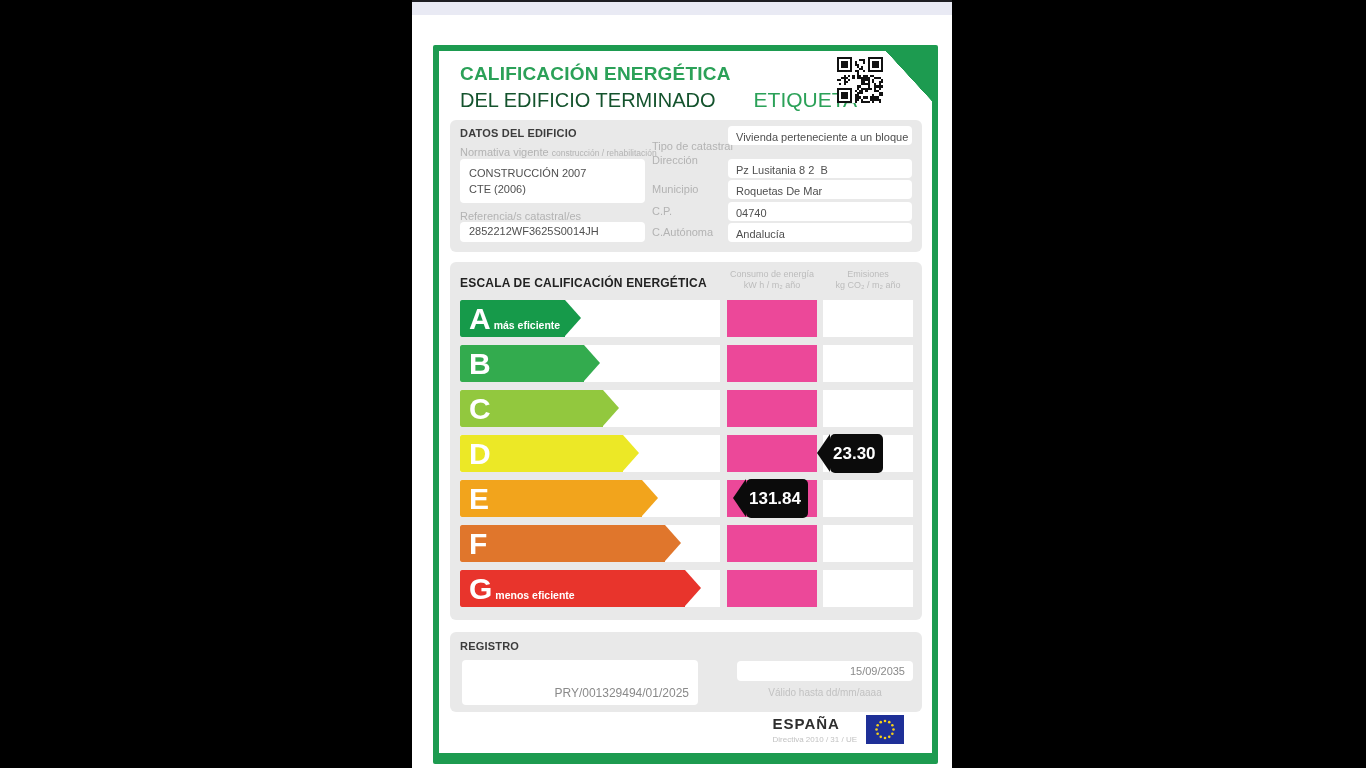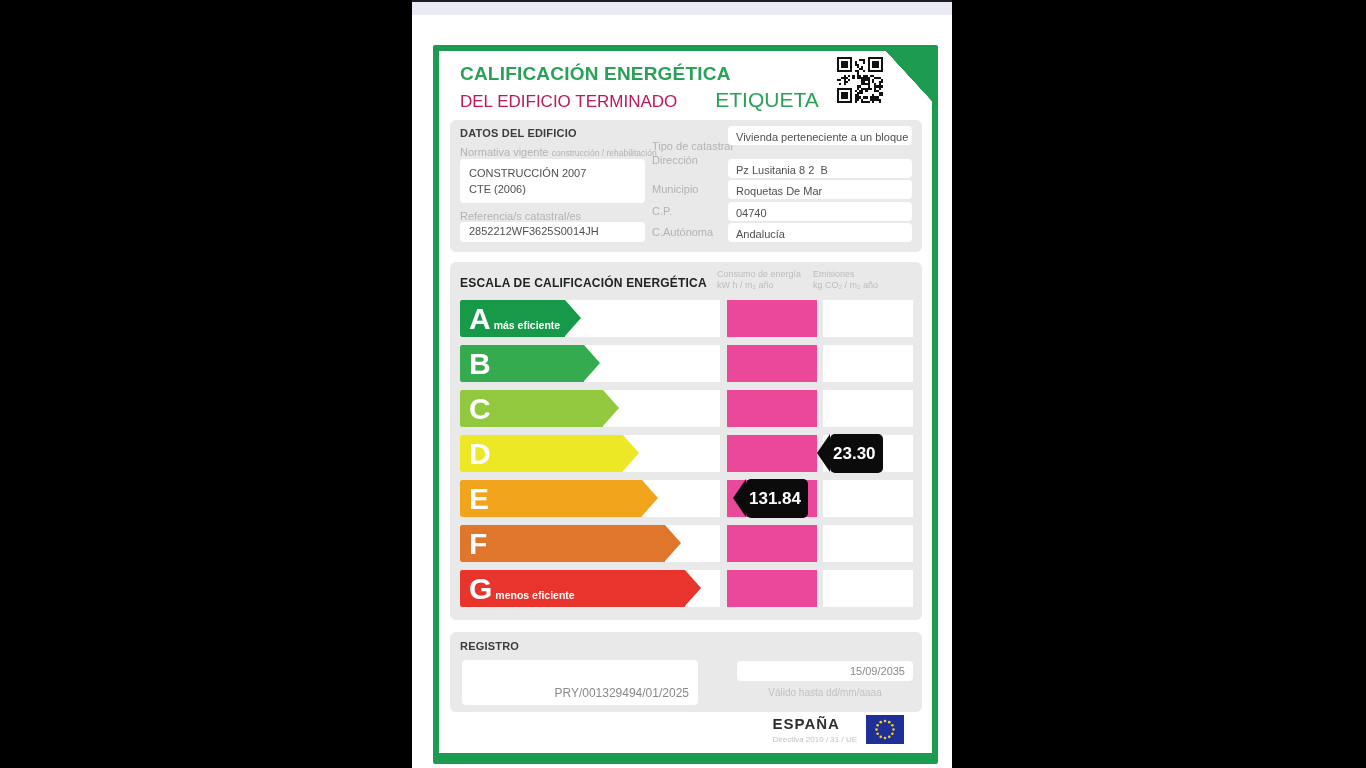--- a/index.html
+++ b/index.html
@@ -14,21 +14,21 @@
   .cert { position:absolute; left:21px; top:45px; width:505px; height:719px;
           background:#1d9b50; padding:6px 6px 11px 6px; border-radius:2px; }
   .cert-inner { position:relative; width:493px; height:702px; background:#fff; }
   .fold { position:absolute; top:0; right:0; width:46px; height:50px;
           background:linear-gradient(to bottom left, #1d9b50 50%, rgba(0,0,0,0) 50.5%); }
 
   
   .hdr { position:absolute; left:21px; top:12px; }
   .hdr-l1 { font-size:19px; font-weight:bold; color:#2ba158; letter-spacing:.2px; }
   .hdr-l2 { display:flex; align-items:baseline; gap:38px; margin-top:3px; }
-  .hdr-sub { font-size:17px; color:#be185d; }
+  .hdr-sub { font-size:20px; color:#14532d; }
   .hdr-etq { font-size:21px; color:#2ba158; }
   .qr { position:absolute; left:398px; top:6px; width:46px; height:46px; }
 
   
   .panel { position:absolute; left:11px; width:472px; background:#e9e9e9; border-radius:6px; }
   .panel-title { font-size:11px; font-weight:bold; color:#3c3c3c; letter-spacing:.2px; }
   .whitebox { background:#fff; border-radius:4px; }
   .glabel { color:#b3b3b3; font-size:11px; }
   .glabel small { font-size:8.5px; }
   .fval { font-size:11px; color:#4f4f4f; white-space:pre; }
@@ -39,21 +39,21 @@
   .lab-norm { position:absolute; left:10px; top:26px; }
   .box-norm { position:absolute; left:10px; top:39px; width:185px; height:44px; padding:6px 9px; line-height:16px; }
   .lab-ref  { position:absolute; left:10px; top:90px; }
   .box-ref  { position:absolute; left:10px; top:102px; width:185px; height:20px; padding:3px 9px; }
   .frow-label { position:absolute; left:202px; height:19px; line-height:19px; }
   .frow-box   { position:absolute; left:278px; width:184px; height:19px; line-height:19px; padding:0 8px; }
 
   
   .p-scale { top:211px; height:358px; }
   .p-scale .panel-title { position:absolute; left:10px; top:14px; font-size:12px; color:#222; }
-  .colhead { position:absolute; top:7px; width:110px; color:#bcbcbc; font-size:9px; line-height:11px; }
+  .colhead { position:absolute; top:7px; width:110px; text-align:center; color:#bcbcbc; font-size:9px; line-height:11px; }
   .colhead.c1 { left:267px; } .colhead.c2 { left:363px; }
   .srow { position:absolute; left:0; width:472px; height:37px; }
   .cell-bar { position:absolute; left:10px; top:0; width:260px; height:37px; background:#fff; }
   .cell-v1  { position:absolute; left:277px; top:0; width:90px; height:37px; background:#ec4899; }
   .cell-v2  { position:absolute; left:373px; top:0; width:90px; height:37px; background:#fff; }
   .bar { position:relative; height:37px; background:var(--c); border-radius:2px 0 0 2px;
          display:flex; align-items:center; }
   .bar::after { content:""; position:absolute; left:100%; top:0;
                 border-top:18.5px solid transparent; border-bottom:18.5px solid transparent;
                 border-left:16px solid var(--c); }

